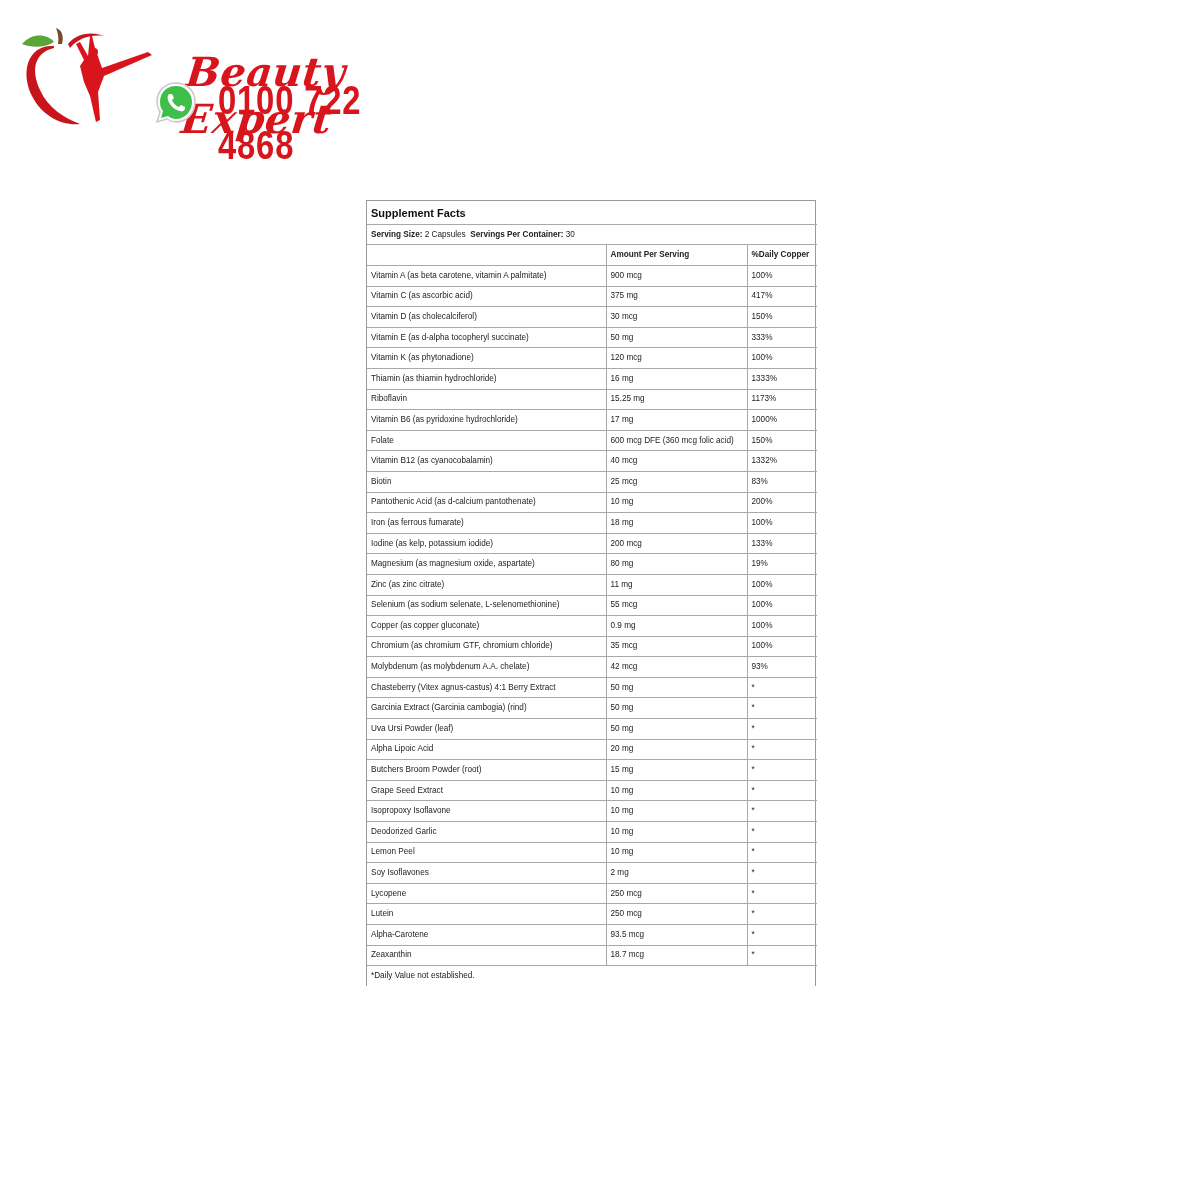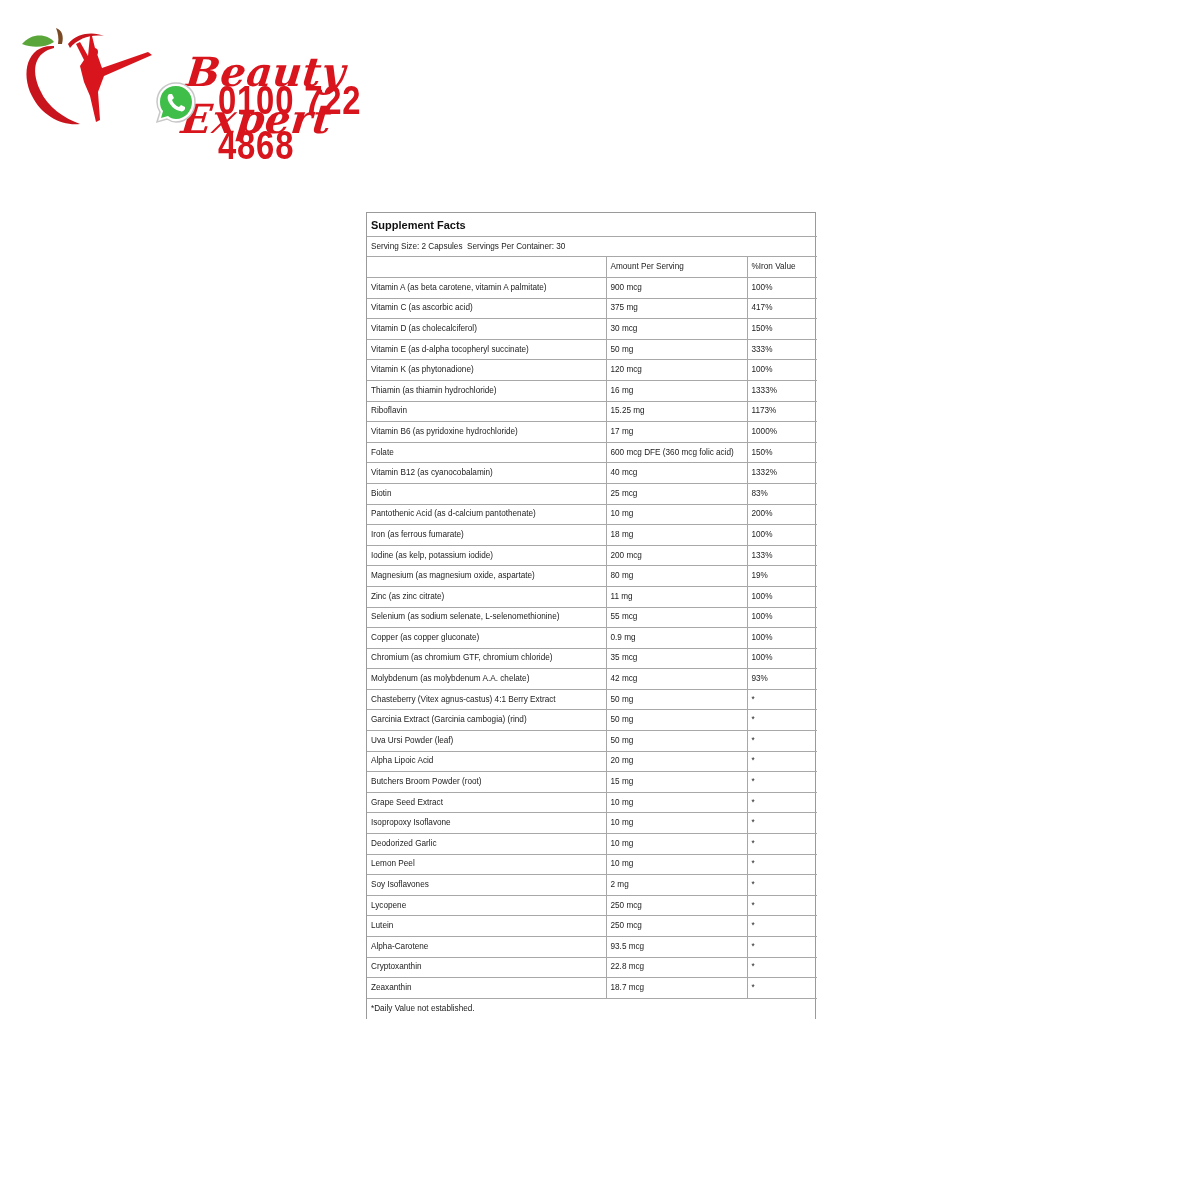--- a/index.html
+++ b/index.html
@@ -4,30 +4,30 @@
 <style>
   html, body { margin:0; padding:0; background:#ffffff; }
   body { width:1200px; height:1200px; position:relative; overflow:hidden; font-family:"Liberation Sans", sans-serif; }
 
   .logo { position:absolute; left:18px; top:22px; width:420px; height:110px; }
   .logo svg { position:absolute; left:0; top:0; }
   .brand-name { position:absolute; left:166px; top:26px; font-family:"DejaVu Serif", serif; font-style:italic; font-weight:bold; font-size:40px; color:#d8141c; letter-spacing:0.5px; transform:skewX(-6deg); }
   .phone { position:absolute; left:218px; top:78px; font-family:"Liberation Sans", sans-serif; font-weight:bold; font-size:40px; color:#d8141c; transform:scaleX(0.82); transform-origin:left center; letter-spacing:1px; }
   .wa-icon { position:absolute; left:153px; top:80px; width:46px; height:46px; }
 
-  .facts { position:absolute; left:366px; top:212px; width:450px; border:1px solid #9a9a9a; border-bottom:none; box-sizing:border-box; }
+  .facts { position:absolute; left:366px; top:200px; width:450px; border:1px solid #9a9a9a; border-bottom:none; box-sizing:border-box; }
   .facts table { width:100%; border-collapse:collapse; table-layout:fixed; }
   .facts td { border:1px solid #a8a8a8; font-size:8.2px; color:#222; padding:0 4px; height:19.6px; vertical-align:middle; line-height:10px; }
   .facts tr:first-child td, .facts tr.title td { border-top:none; }
   .facts td:first-child { border-left:none; }
   .facts td:last-child { border-right:none; }
   .facts .title td { font-size:11px; font-weight:bold; height:23px; color:#111; }
   .facts .serving td { font-weight:normal; height:19px; }
-  .facts .serving b { font-weight:normal; }
-  .facts .hdr td { font-weight:normal; height:20px; }
+  .facts .serving b { font-weight:bold; }
+  .facts .hdr td { font-weight:bold; height:20px; }
   .facts tr.tall td { height:30px; vertical-align:top; padding-top:5px; }
   .facts tr.data td:nth-child(3) { }
   .facts .foot td { border-bottom:none; height:20px; }
   .c1 { width:239px; }
   .c2 { width:141px; }
   .c3 { width:70px; }
 </style>
 </head>
 <body>
 
@@ -63,21 +63,21 @@
     <tbody id="facts-body">
       <tr class="title">
         <td colspan="3">Supplement Facts</td>
       </tr>
       <tr class="serving">
         <td colspan="3"><b>Serving Size:</b> <span>2 Capsules</span>&nbsp;&nbsp;<b>Servings Per Container:</b> <span>30</span></td>
       </tr>
       <tr class="hdr">
         <td></td>
         <td>Amount Per Serving</td>
-        <td>%Iron Value</td>
+        <td>%Daily Copper</td>
       </tr>
     <tr class="data">
           <td>Vitamin A (as beta carotene, vitamin A palmitate)</td>
           <td>900 mcg</td>
           <td>100%</td>
         </tr>
         <tr class="data">
           <td>Vitamin C (as ascorbic acid)</td>
           <td>375 mg</td>
           <td>417%</td>
@@ -231,25 +231,20 @@
           <td>Lutein</td>
           <td>250 mcg</td>
           <td>*</td>
         </tr>
         <tr class="data">
           <td>Alpha-Carotene</td>
           <td>93.5 mcg</td>
           <td>*</td>
         </tr>
         <tr class="data">
-          <td>Cryptoxanthin</td>
-          <td>22.8 mcg</td>
-          <td>*</td>
-        </tr>
-        <tr class="data">
           <td>Zeaxanthin</td>
           <td>18.7 mcg</td>
           <td>*</td>
         </tr>
         <tr class="foot">
           <td colspan="3">*Daily Value not established.</td>
         </tr>
       </tbody>
   </table>
 </div>

